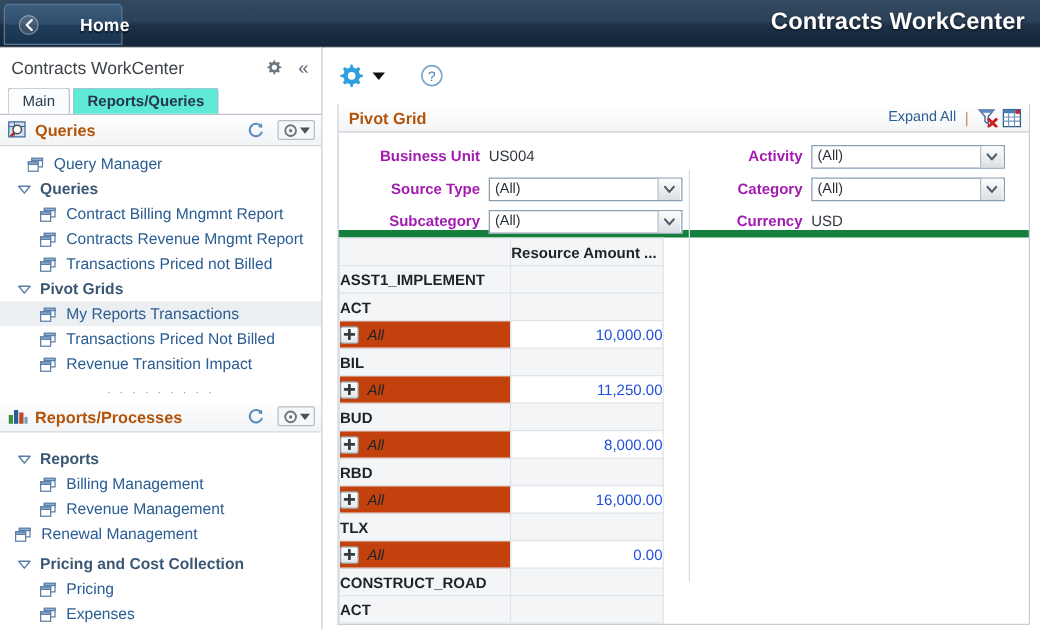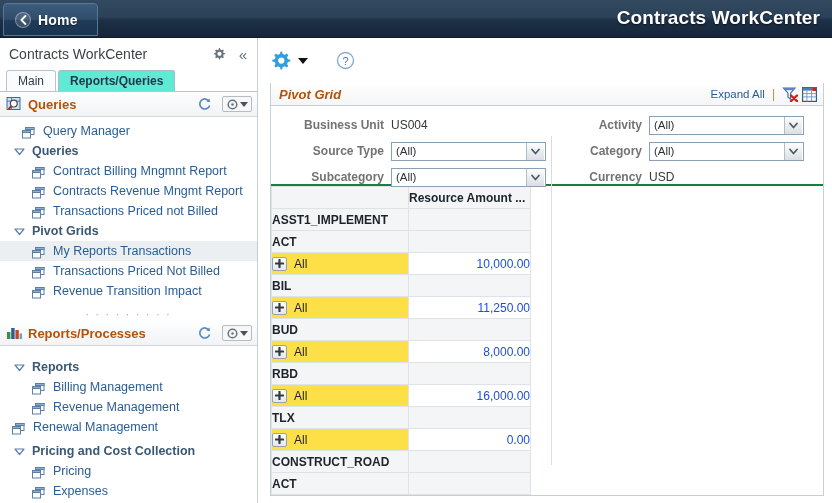--- a/index.html
+++ b/index.html
@@ -30,20 +30,21 @@
     background: rgba(255,255,255,0.13);
     border: 1px solid rgba(255,255,255,0.35);
     display: flex; align-items: center; justify-content: center;
     flex: 0 0 auto;
   }
   .home-chevron svg { display:block; }
   .home-label {
     color: #ffffff; font-size: 14px; font-weight: bold;
     text-shadow: 0 1px 1px rgba(0,0,0,.6);
     letter-spacing: .2px;
+    margin-left: 26px;
   }
   .app-title {
     position: absolute; right: 12px; top: 7px;
     color: #ffffff; font-size: 19px; font-weight: bold;
     text-shadow: 0 1px 2px rgba(0,0,0,.65);
     letter-spacing: .1px;
   }
 
   
   .sidebar {
@@ -126,65 +127,65 @@
   .gear-big { width: 21px; height: 21px; cursor: pointer; }
   .caret-dn { width: 0;height:0;border-left:5px solid transparent;border-right:5px solid transparent;border-top:6px solid #111; cursor:pointer; margin-left:1px;}
   .help-ico { margin-left: 22px; width: 19px; height: 19px; cursor: pointer; }
 
   .panel { margin: 0 8px 0 11px; border: 1px solid #c9ced3; border-top: none; }
   .panel-head {
     height: 23px; display: flex; align-items: center; padding: 0 6px 0 8px;
     border-bottom: 1px solid #c9ced3;
     background: linear-gradient(to bottom,#ffffff 0%, #f4f5f7 100%);
   }
-  .panel-title { font-size: 13px; font-weight: bold; color: #b35309; flex: 1; font-style: italic; }
+  .panel-title { font-size: 13px; font-weight: bold; color: #b35309; flex: 1; }
   .expand-all { font-size: 11.5px; color: #2a5d93; cursor: pointer; }
   .sep-bar { color: #c08a4a; margin: 0 7px; font-size: 12px; }
   .filt-ico { width: 17px; height: 16px; margin-right: 3px; cursor: pointer; }
   .ss-ico { width: 15px; height: 15px; cursor: pointer; }
 
   .filters { padding: 6px 0 7px 0; position: relative; height: 78px; }
   .frow { display: flex; align-items: center; height: 26px; }
   .flabel {
-    font-size: 12px; font-weight: bold; color: #737373;
+    font-size: 12px; font-weight: bold; color: #a21caf;
     text-align: right; padding-right: 7px;
   }
   .fval { font-size: 12px; color: #32383e; }
   .fsel {
     width: 155px; height: 19px; border: 1px solid #8aa0b5; background: #fff;
     display: flex; align-items: center; justify-content: space-between;
     font-size: 11.5px; color: #2b3137; padding-left: 4px; cursor: pointer;
   }
   .fsel-arrow {
     width: 18px; height: 17px; margin-right: 1px;
     background: linear-gradient(to bottom,#fdfdfd 0%,#dadfe4 100%);
     border-left: 1px solid #b4bcc4;
     display:flex;align-items:center;justify-content:center;
   }
   .col-left { position: absolute; left: 0; top: 6px; width: 285px; }
   .col-right { position: absolute; left: 300px; top: 6px; width: 260px; }
   .col-left .flabel { width: 120px; }
   .col-right .flabel { width: 78px; }
 
   
-  .pivot-wrap { border-top: 2px solid #15803d; }
+  .pivot-wrap { border-top: 6px solid #15803d; }
   table.pivot { border-collapse: collapse; table-layout: fixed; }
   table.pivot td, table.pivot th {
     border: 1px solid #dfe3e7; padding: 0;
     height: 22px; font-size: 12px; vertical-align: middle;
   }
   .c-dim { width: 137px; }
   .c-val { width: 122px; }
   th.hd {
     background: #f3f5f7; font-weight: bold; color: #1d232a;
     text-align: left; padding-left: 6px; font-size: 12px;
   }
   td.lvl0 { background: #f3f5f7; font-weight: bold; color: #1d232a; padding-left: 5px; }
   td.lvl1 { background: #f3f5f7; font-weight: bold; color: #1d232a; padding-left: 14px; }
-  td.lvl2 { background: #fde047; padding-left: 18px; }
+  td.lvl2 { background: #c2410c; padding-left: 18px; font-style: italic; }
   td.blank { background: #f3f5f7; }
   td.amt {
     background: #ffffff; text-align: right; padding-right: 5px; color: #1d4ed8;
   }
   .plusbtn {
     display: inline-flex; align-items: center; justify-content: center;
     width: 15px; height: 14px; border: 1px solid #9aa1a8;
     background: linear-gradient(to bottom,#fefefe,#e4e7ea);
     border-radius: 2px; vertical-align: middle; cursor: pointer;
   }

